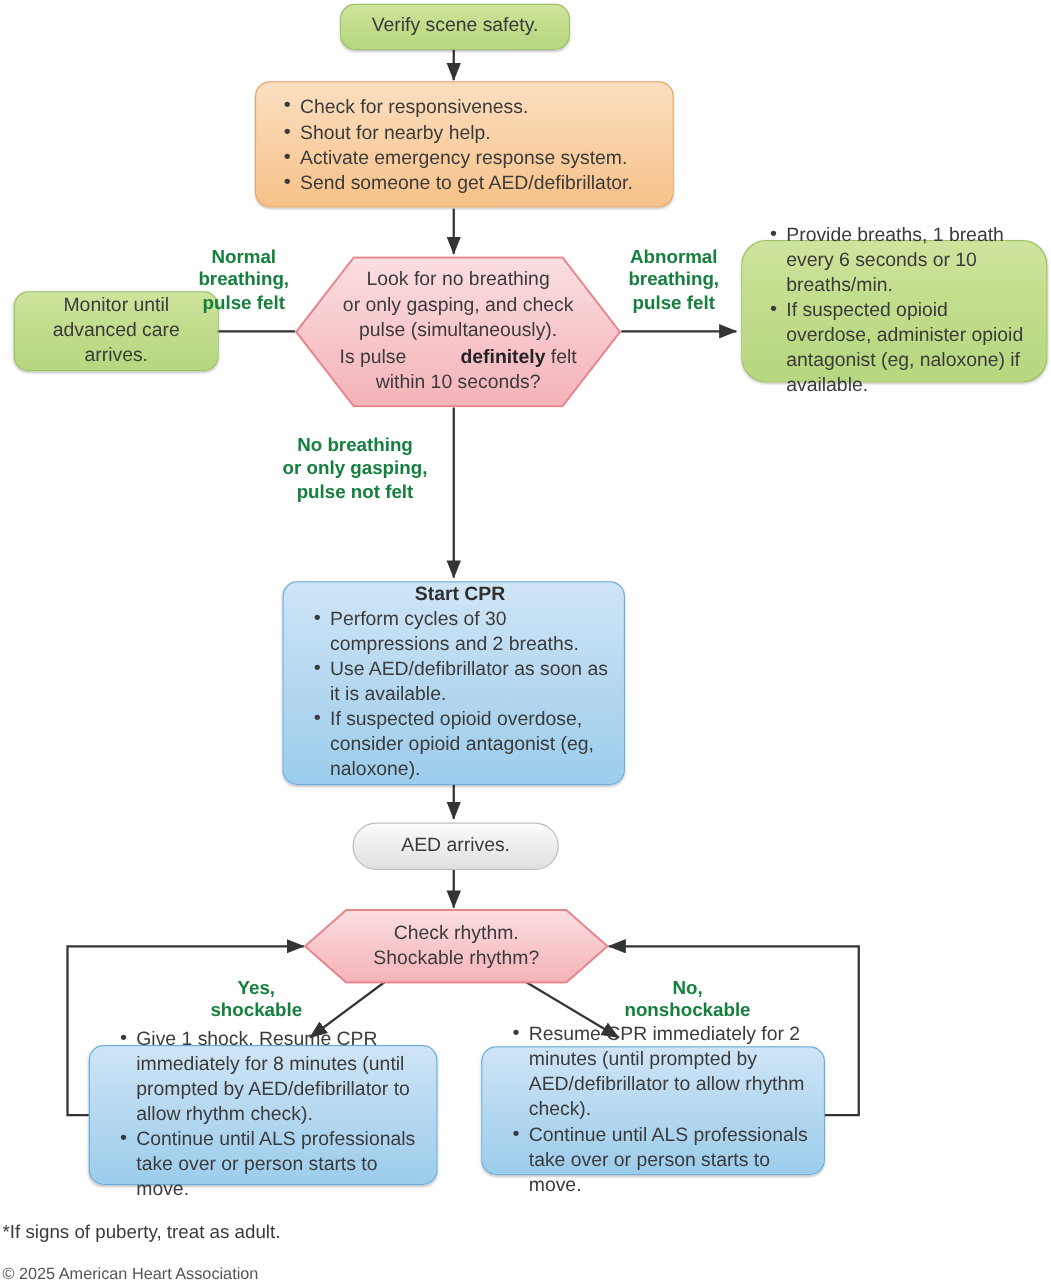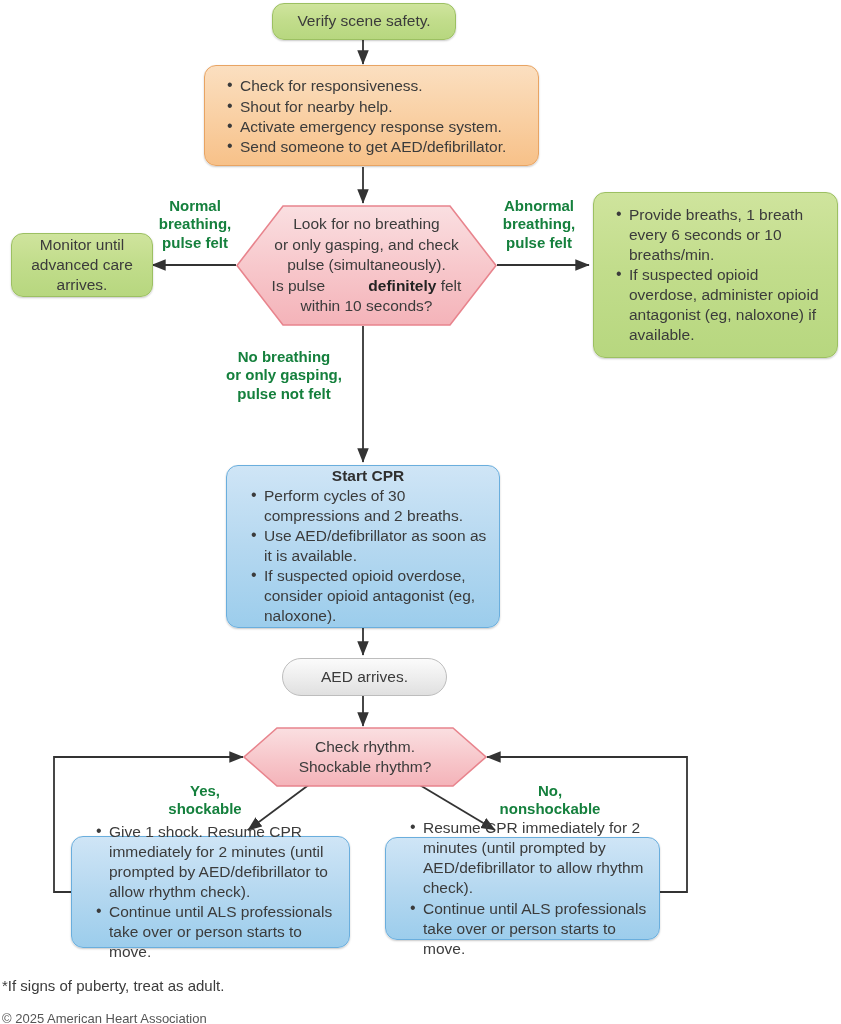--- a/index.html
+++ b/index.html
@@ -205,25 +205,25 @@
       <div>
         <span>Look for no breathing</span><br>
         <span>or only gasping, and check</span><br>
         <span>pulse (simultaneously).</span><br>
         <span>Is pulse <b>definitely</b> felt</span><br>
         <span>within 10 seconds?</span>
       </div>
     </div>
   </div>
 
-  <div class="node rrect green" style="left:11px; top:233px; width:142px; height:64px; padding:4px 8px;">
+  <div class="node rrect green" style="left:11px; top:233px; width:164px; height:64px; padding:4px 8px;">
     <div class="node-text">Monitor until advanced care arrives.</div>
   </div>
 
-  <div class="node rrect green" style="left:593px; top:192px; width:245px; height:166px; padding:7px 10px 7px 18px;">
+  <div class="node rrect green" style="left:593px; top:192px; width:245px; height:114px; padding:7px 10px 7px 18px;border-radius:20px;">
     <ul class="bullets">
       <li>Provide breaths, 1 breath every 6 seconds or 10 breaths/min.</li>
       <li>If suspected opioid overdose, administer opioid antagonist (eg, naloxone) if available.</li>
     </ul>
   </div>
 
   <div class="node rrect blue" style="left:226px; top:465px; width:274px; height:163px; padding:8px 10px 8px 20px;">
     <div class="node-title">Start CPR</div>
     <ul class="bullets">
       <li>Perform cycles of 30 compressions and 2 breaths.</li>
@@ -250,21 +250,21 @@
     <div class="hex-label">
       <div>
         <span>Check rhythm.</span><br>
         <span>Shockable rhythm?</span>
       </div>
     </div>
   </div>
 
   <div class="node rrect blue" style="left:71px; top:836px; width:279px; height:112px; padding:7px 10px 7px 20px;">
     <ul class="bullets">
-      <li>Give 1 shock. Resume CPR immediately for 2 minutes (until prompted by AED/defibrillator to allow rhythm check).</li>
+      <li>Give 1 shock. Resume CPR immediately for 8 minutes (until prompted by AED/defibrillator to allow rhythm check).</li>
       <li>Continue until ALS professionals take over or person starts to move.</li>
     </ul>
   </div>
 
   <div class="node rrect blue" style="left:385px; top:837px; width:275px; height:103px; padding:7px 10px 7px 20px;">
     <ul class="bullets">
       <li>Resume CPR immediately for 2 minutes (until prompted by AED/defibrillator to allow rhythm check).</li>
       <li>Continue until ALS professionals take over or person starts to move.</li>
     </ul>
   </div>

